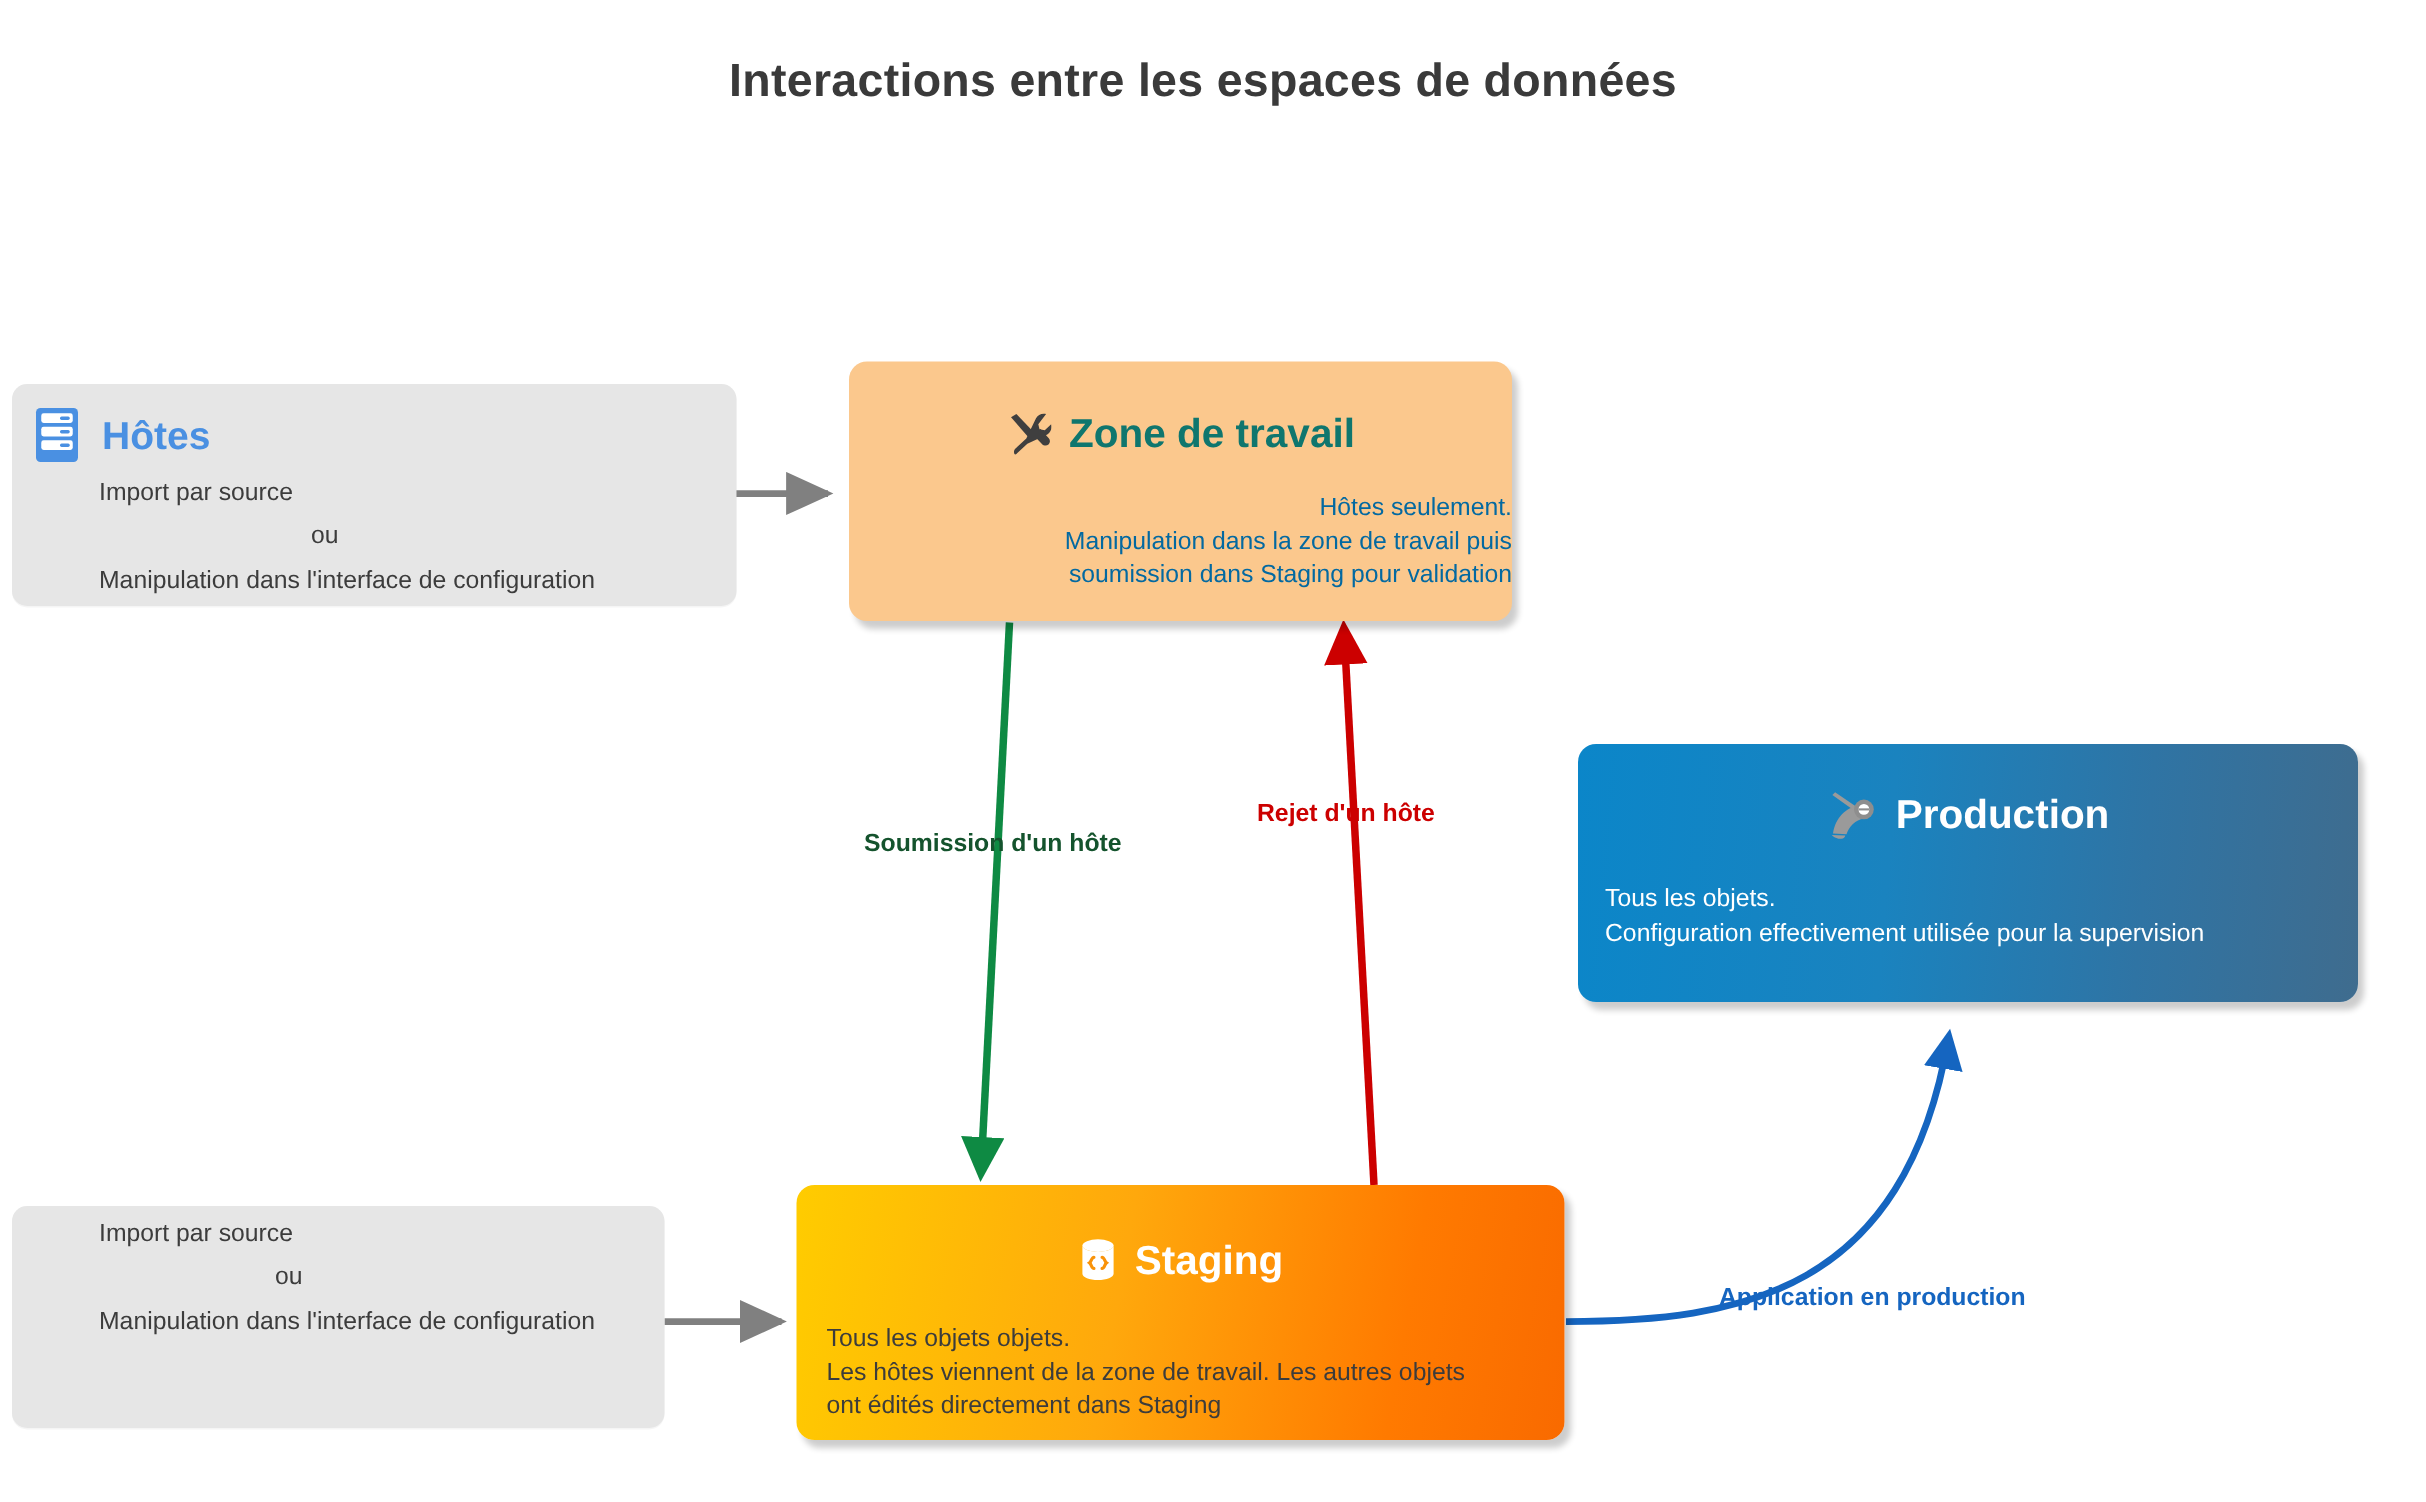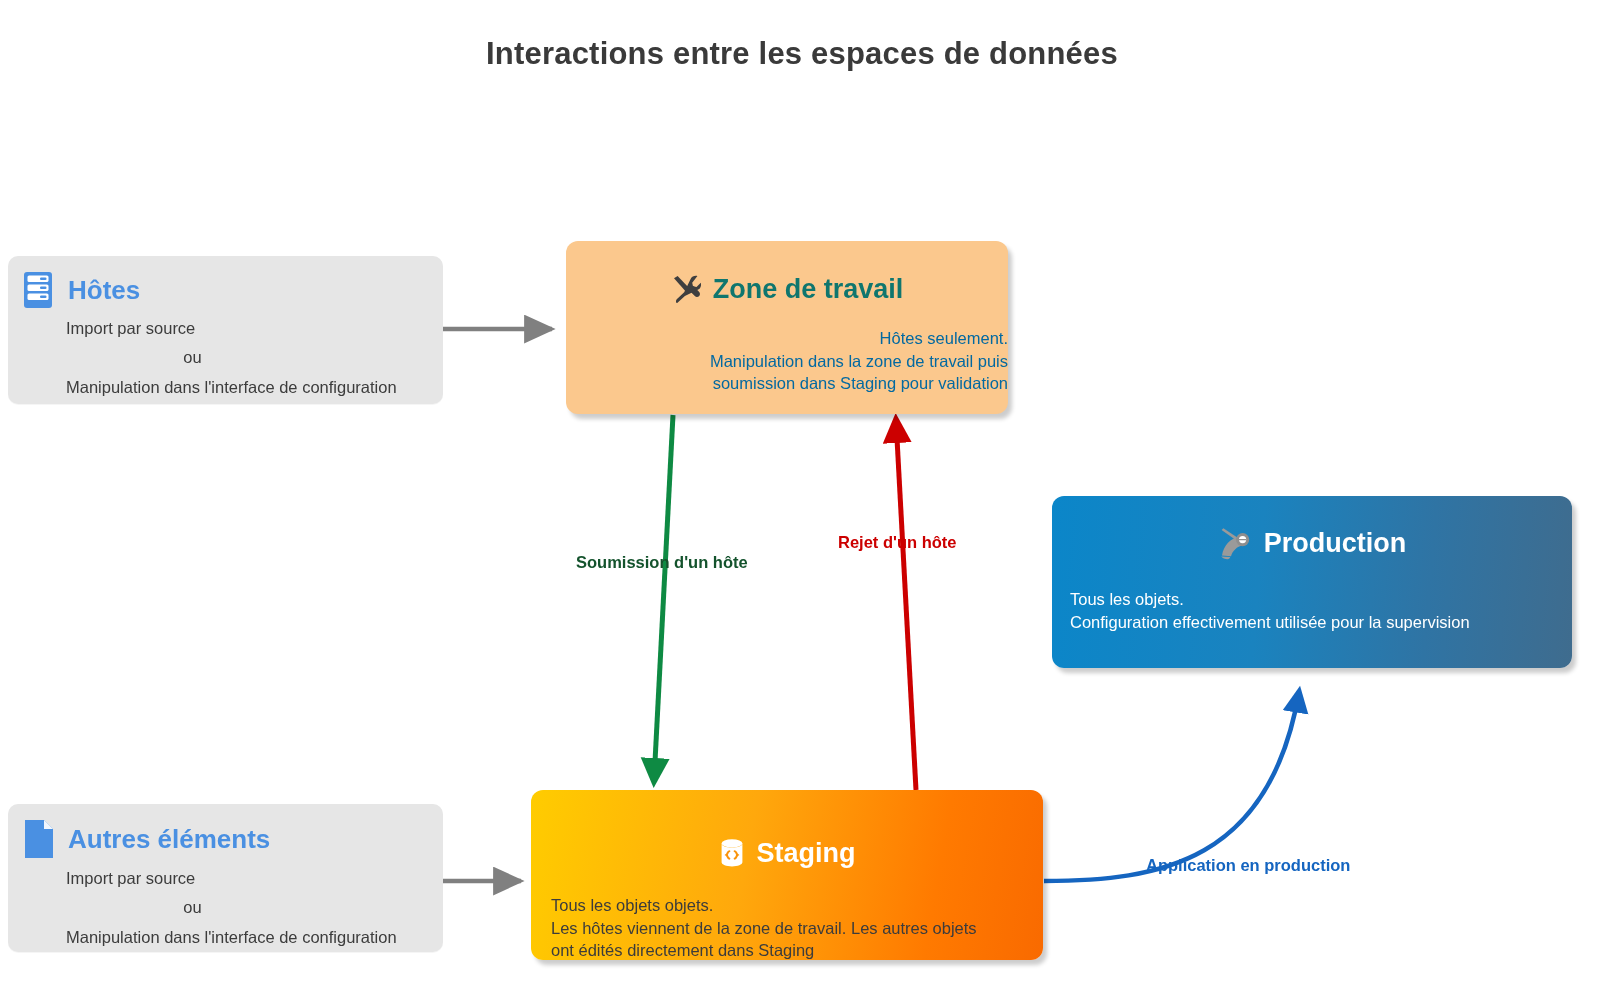--- a/index.html
+++ b/index.html
@@ -92,21 +92,21 @@
   .node-workspace {
     background: #fbc88d;
   }
   .node-workspace .color-title { color: #0f766e; padding-top: 34px; }
   .node-workspace .color-body  { color: #0369a1; padding: 24px 0 0 20px; text-align: right; }
 
   
   .node-staging {
     background: linear-gradient(100deg, #ffcc00 0%, #ffa80c 42%, #ff7a00 78%, #f96a00 100%);
   }
-  .node-staging .color-title { color: #ffffff; padding-top: 48px; }
+  .node-staging .color-title { color: #ffffff; padding-top: 35px; }
   .node-staging .color-body  { color: #3c3c3c; padding: 26px 0 0 20px; }
 
   
   .node-production {
     background: linear-gradient(95deg, #0b86c9 0%, #1a83bf 40%, #2f74a4 72%, #3f6c8e 100%);
   }
   .node-production .color-title { color: #ffffff; padding-top: 30px; }
   .node-production .color-body  { color: #ffffff; padding: 28px 0 0 18px; }
 
   
@@ -156,21 +156,21 @@
 
     <path d="M1044,881 C1160,881 1270,862 1299,692" fill="none" stroke="#1565c0" stroke-width="4.5" marker-end="url(#arrow-blue)"></path>
   </svg>
 
   <div class="edge-label lbl-green" style="left:576px; top:553px;">Soumission d'un hôte</div>
 
   <div class="edge-label lbl-red" style="left:838px; top:533px;">Rejet d'un hôte</div>
 
   <div class="edge-label lbl-blue" style="left:1146px; top:808px;">Application en production</div>
 
-  <div class="node node-grey" style="left:8px; top:256px; width:435px; height:148px;">
+  <div class="node node-grey" style="left:8px; top:256px; width:483px; height:148px;">
     <div class="grey-head">
       <span class="icon">
         <svg width="34" height="40" viewBox="0 0 34 40">
           <rect x="2" y="2" width="28" height="36" rx="3" fill="#4a90e2"></rect>
           <rect x="5.5" y="5.5" width="21" height="6.5" rx="1.6" fill="#ffffff"></rect>
           <rect x="5.5" y="14.5" width="21" height="6.5" rx="1.6" fill="#ffffff"></rect>
           <rect x="5.5" y="23.5" width="21" height="6.5" rx="1.6" fill="#ffffff"></rect>
           <rect x="18" y="7.6" width="6.5" height="2.4" rx="1.1" fill="#4a90e2"></rect>
           <rect x="18" y="16.6" width="6.5" height="2.4" rx="1.1" fill="#4a90e2"></rect>
           <rect x="18" y="25.6" width="6.5" height="2.4" rx="1.1" fill="#4a90e2"></rect>
@@ -179,29 +179,20 @@
       <span class="grey-title">Hôtes</span>
     </div>
     <div class="grey-body">
       <div>Import par source</div>
       <div class="center-line">ou</div>
       <div>Manipulation dans l'interface de configuration</div>
     </div>
   </div>
 
   <div class="node node-grey" style="left:8px; top:804px; width:435px; height:148px;">
-    <div class="grey-head">
-      <span class="icon">
-        <svg width="34" height="42" viewBox="0 0 34 42">
-          <path d="M3,2 L22,2 L31,11 L31,40 L3,40 Z" fill="#4a90e2"></path>
-          <path d="M22,2 L31,11 L22,11 Z" fill="#ffffff" opacity="0.92"></path>
-        </svg>
-      </span>
-      <span class="grey-title">Autres éléments</span>
-    </div>
     <div class="grey-body">
       <div>Import par source</div>
       <div class="center-line">ou</div>
       <div>Manipulation dans l'interface de configuration</div>
     </div>
   </div>
 
   <div class="node node-color node-workspace" style="left:566px; top:241px; width:442px; height:173px;">
     <div class="color-title">
       <span class="icon">

